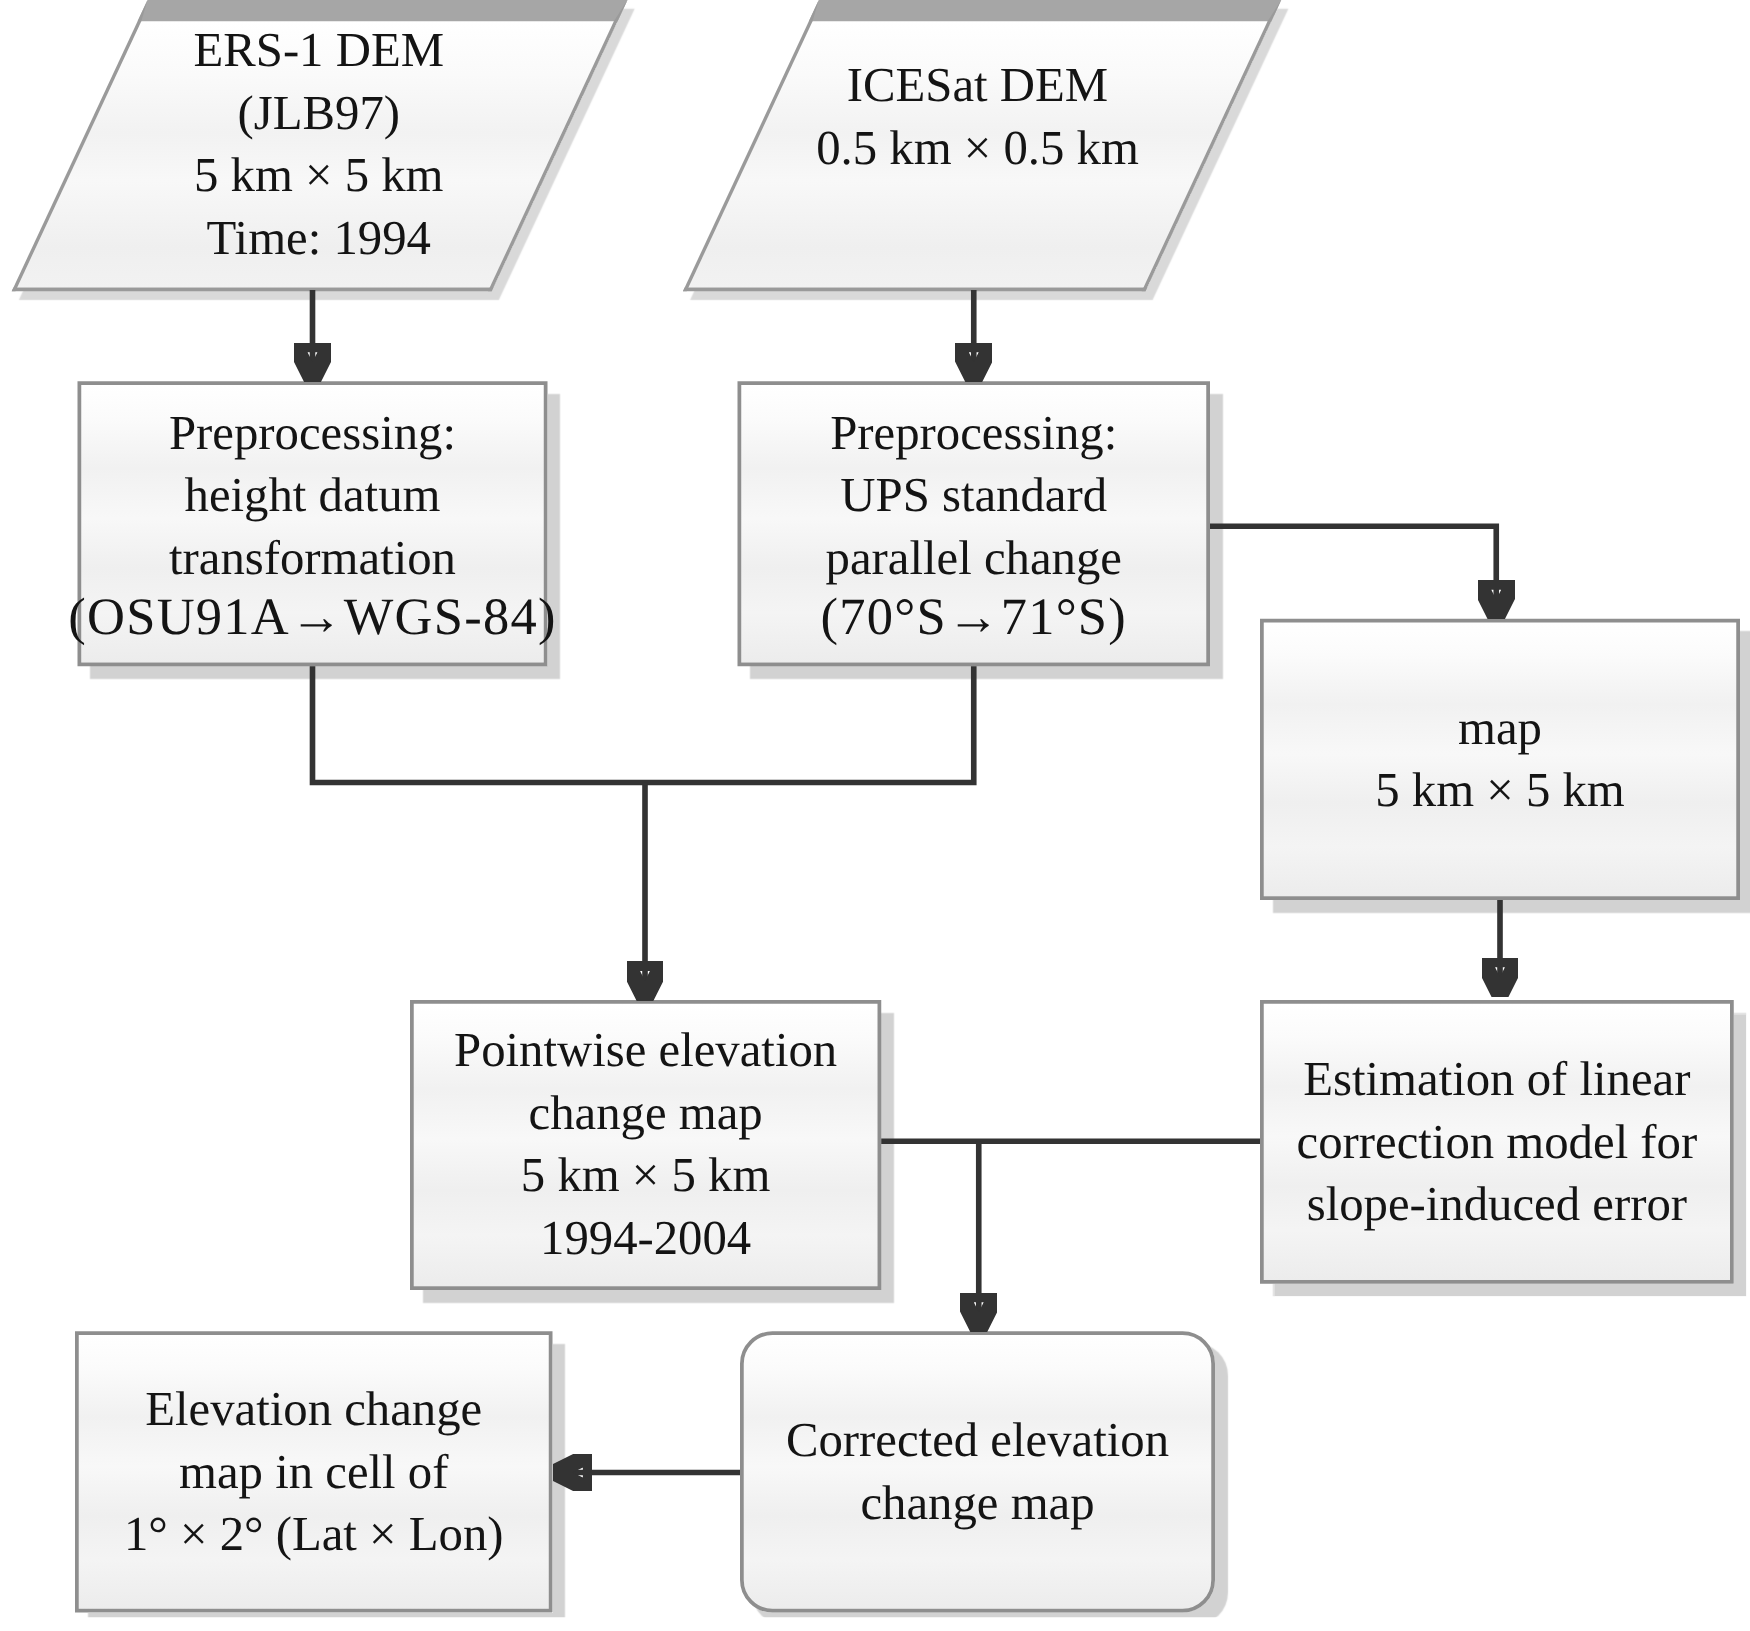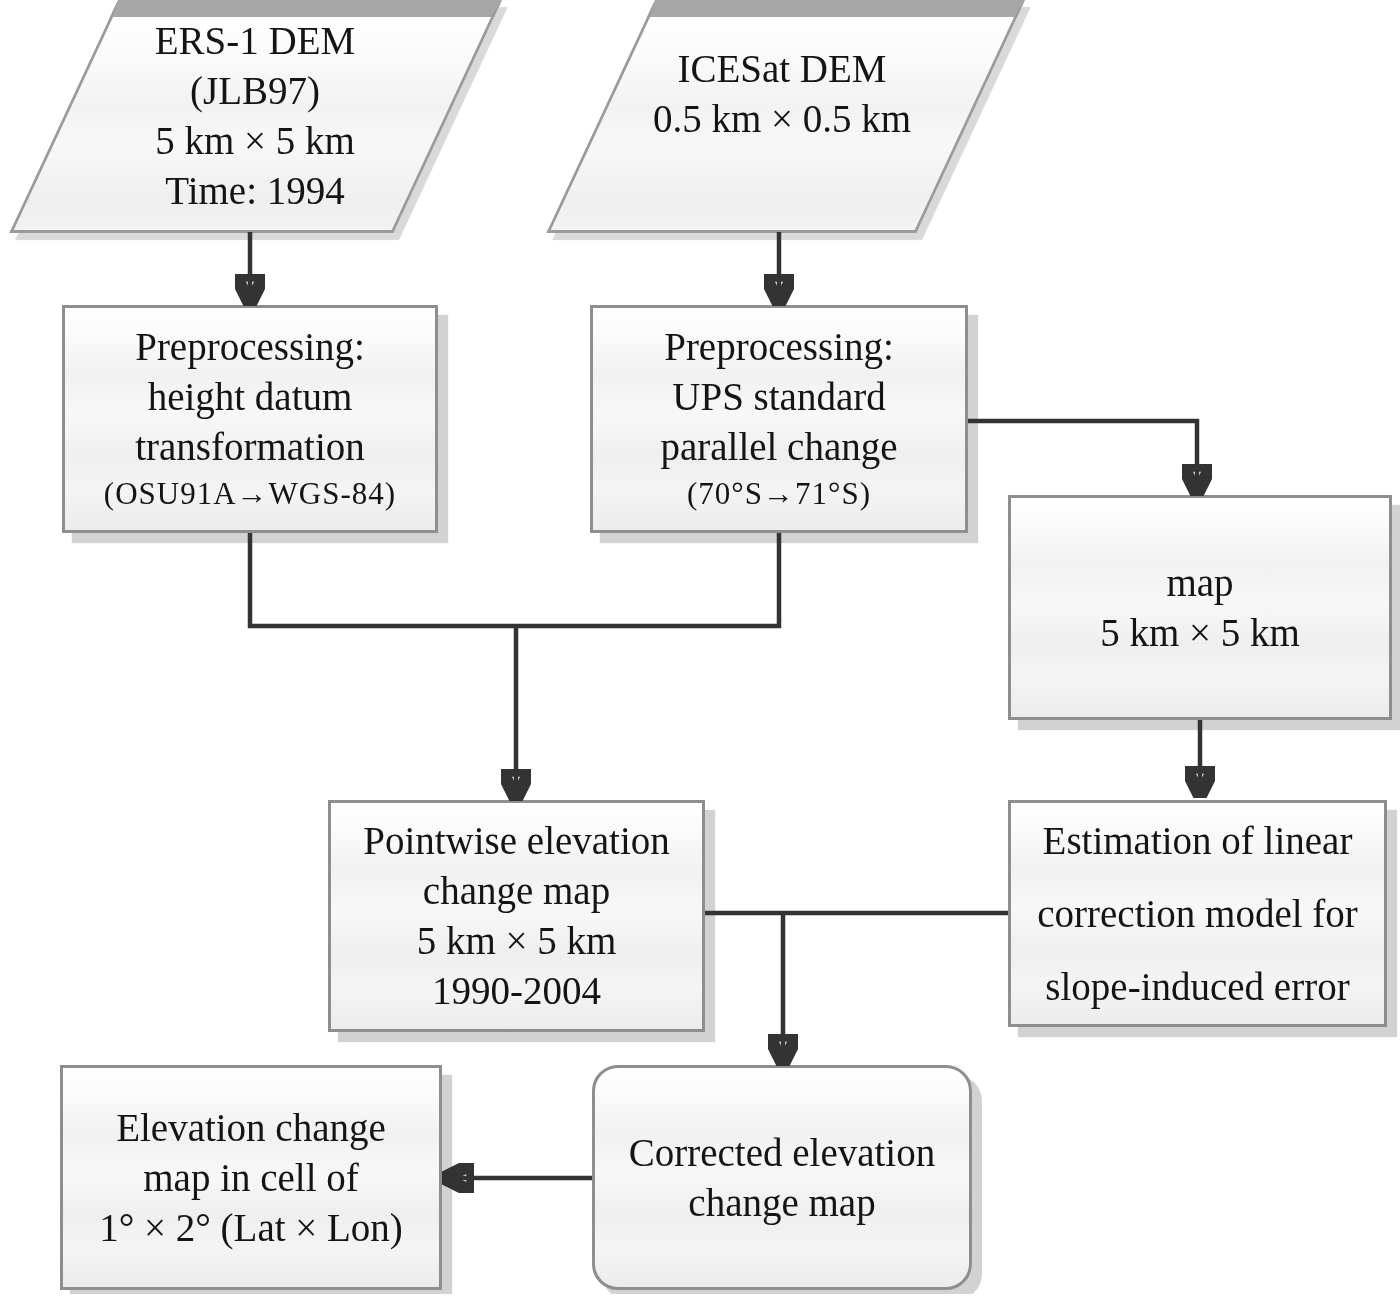--- a/index.html
+++ b/index.html
@@ -10,42 +10,42 @@
   
   .node{
     position:absolute;box-sizing:border-box;
     border:3px solid #8e8e8e;
     background:linear-gradient(180deg,#ffffff 0%,#fbfbfb 12%,#f1f1f1 30%,#f8f8f8 48%,#efefef 66%,#f4f4f4 82%,#ececec 100%);
     box-shadow:10px 10px 1px #d2d2d2;
     display:flex;flex-direction:column;align-items:center;justify-content:center;
     text-align:center;z-index:1;
   }
   .t{font-size:39px;line-height:50px;white-space:nowrap;}
-  .note{font-size:31px;line-height:44px;letter-spacing:1px;white-space:nowrap;}
+  .note{font-size:42px;line-height:44px;letter-spacing:1px;white-space:nowrap;}
   
   .para{
     position:absolute;box-sizing:border-box;top:0;height:233px;
     transform:skewX(-25deg);transform-origin:0 0;
     border:3px solid #9a9a9a;border-top:17px solid #a6a6a6;
     background:linear-gradient(180deg,#ffffff 0%,#fafafa 20%,#f2f2f2 42%,#f8f8f8 60%,#efefef 85%,#f2f2f2 100%);
     box-shadow:9px 7px 1px #d9d9d9;
     z-index:1;
   }
   .para-text{
     position:absolute;z-index:3;text-align:center;
   }
   
   #wires{position:absolute;left:0;top:0;z-index:2;pointer-events:none;}
   #wires path{stroke:#333333;stroke-width:4.5;fill:none;}
   
   #n-prep-height {left:62px;  top:305px; width:376px; height:228px;}
   #n-prep-ups    {left:590px; top:305px; width:378px; height:228px;}
   #n-slope       {left:1008px;top:495px; width:384px; height:225px;}
   #n-pointwise   {left:328px; top:800px; width:377px; height:232px;}
-  #n-estimation  {left:1008px;top:800px; width:379px; height:227px;gap:23px;}
+  #n-estimation  {left:1008px;top:800px; width:379px; height:227px;}
   #n-corrected   {left:592px; top:1065px;width:380px; height:225px;border-radius:26px;}
   #n-cellmap     {left:60px;  top:1065px;width:382px; height:225px;}
   #p-ers1   {left:118px;width:384px;}
   #p-icesat {left:655px;width:370px;}
   #pt-ers1  {left:35px; top:16px;width:440px;}
   #pt-icesat{left:562px;top:44px;width:440px;font-family:Liberation Serif, serif;}
 </style>
 </head>
 <body>
 
@@ -81,21 +81,21 @@
 
   <div class="node" id="n-slope">
     <div class="t">map</div>
     <div class="t">5 km × 5 km</div>
   </div>
 
   <div class="node" id="n-pointwise">
     <div class="t">Pointwise elevation</div>
     <div class="t">change map</div>
     <div class="t">5 km × 5 km</div>
-    <div class="t">1990-2004</div>
+    <div class="t">1994-2004</div>
   </div>
 
   <div class="node" id="n-estimation">
     <div class="t">Estimation of linear</div>
     <div class="t">correction model for</div>
     <div class="t">slope-induced error</div>
   </div>
 
   <div class="node" id="n-corrected">
     <div class="t">Corrected elevation</div>

